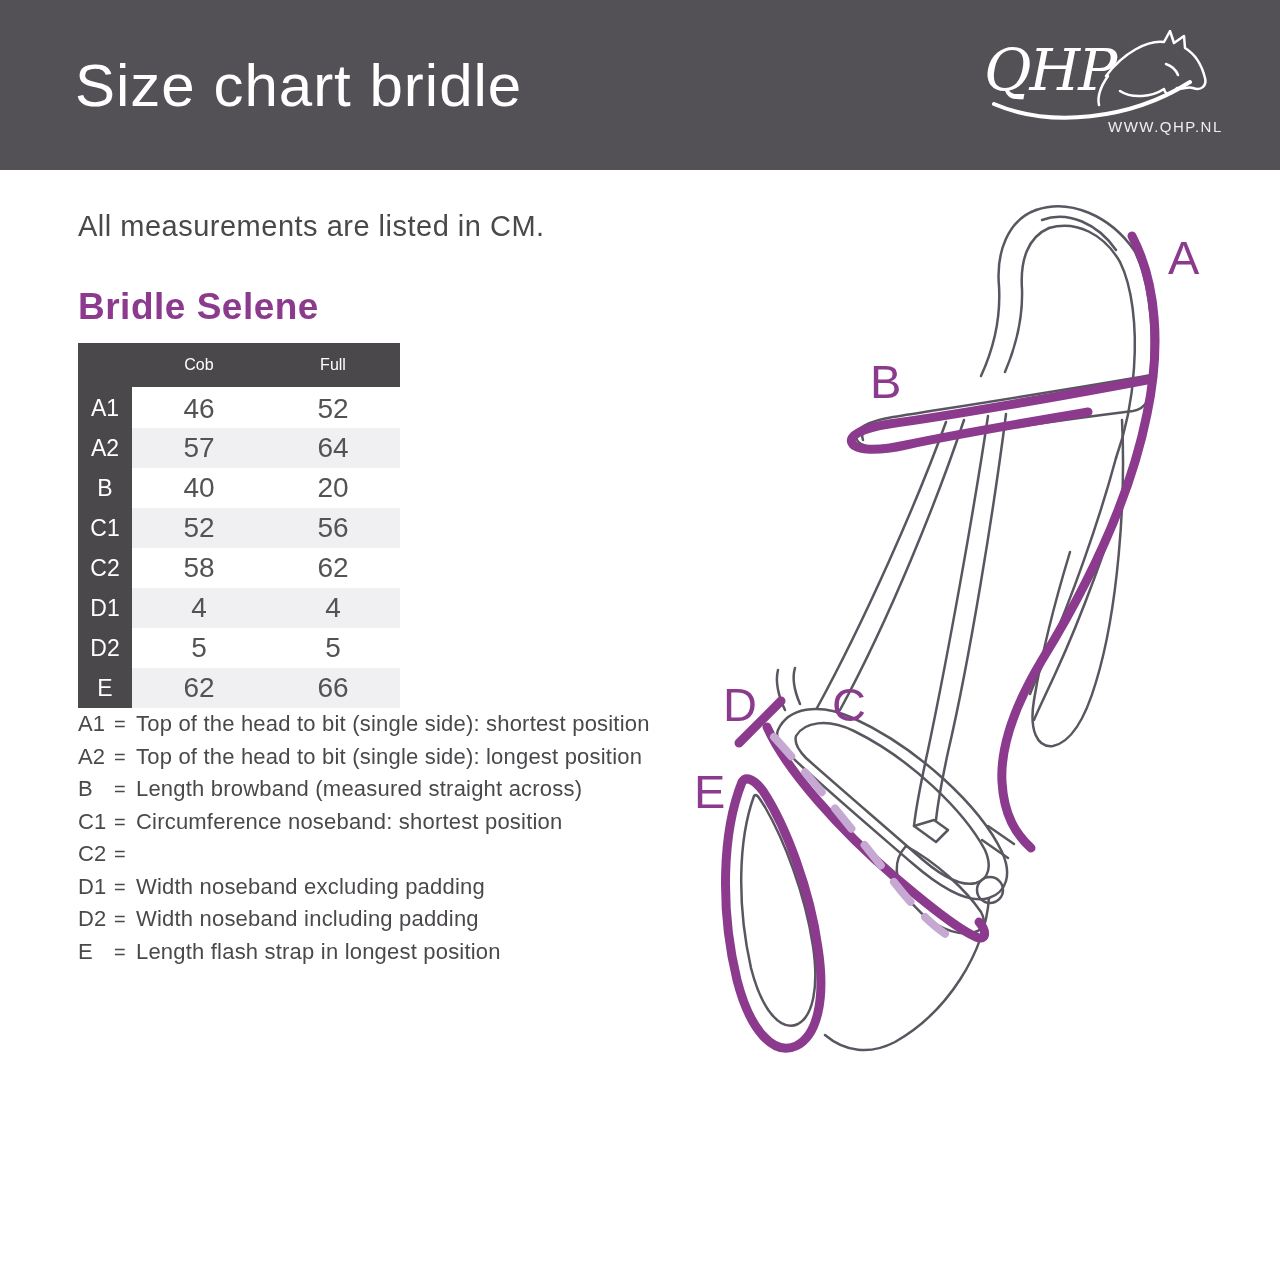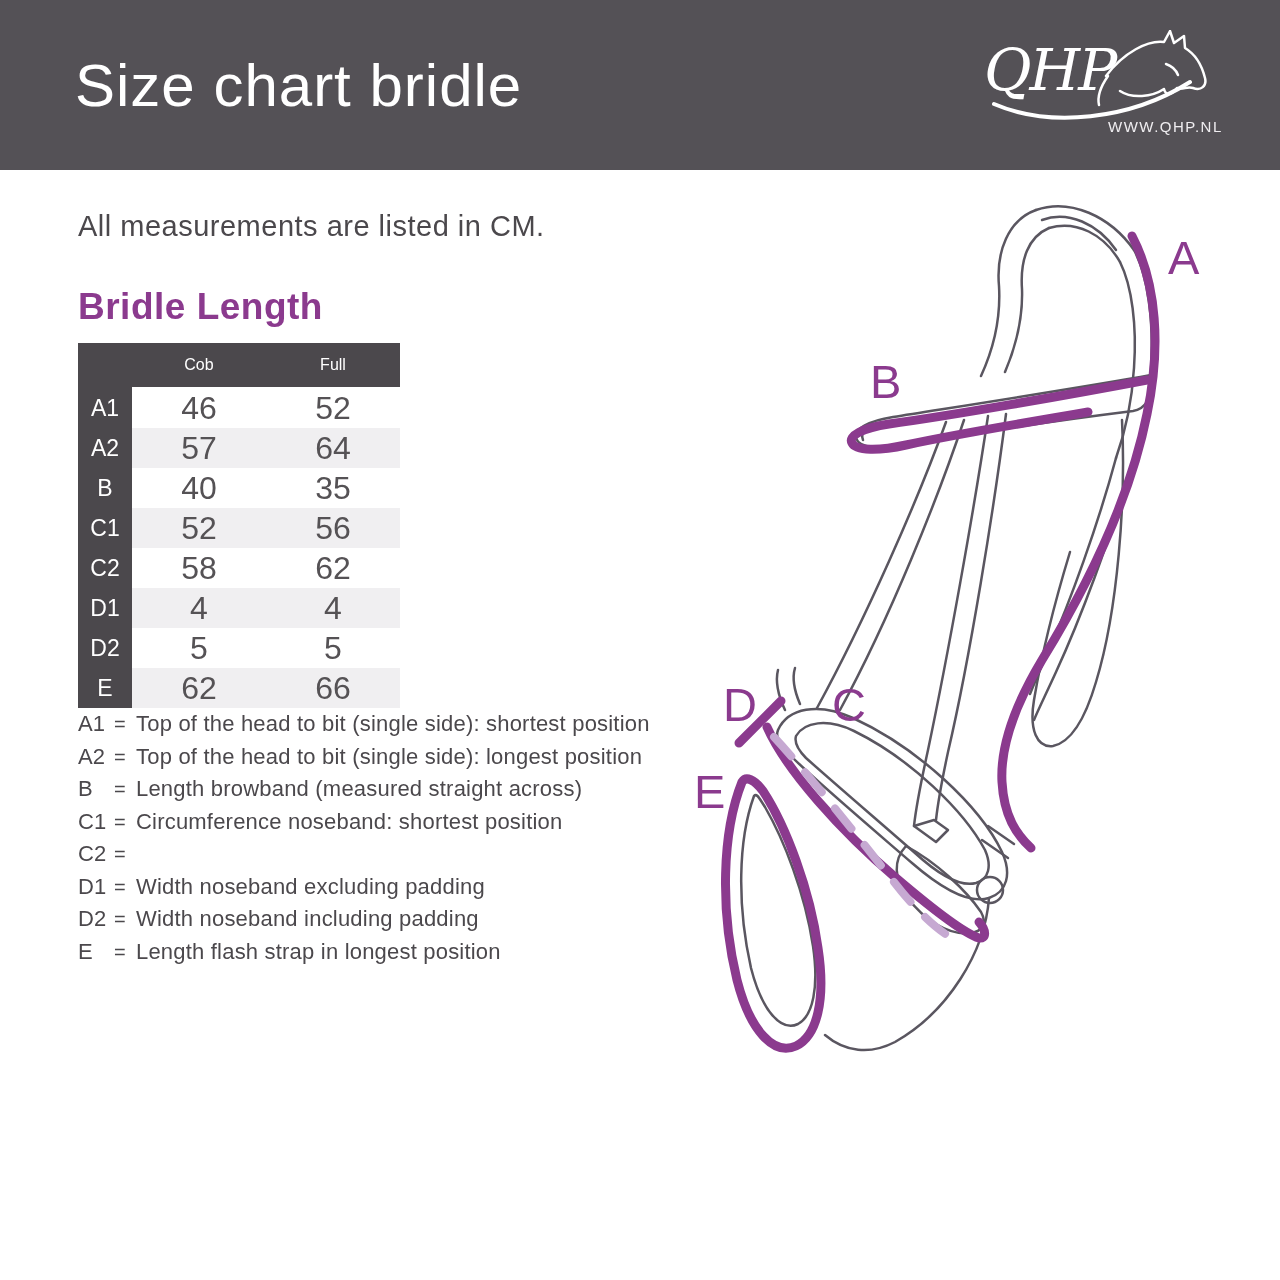--- a/index.html
+++ b/index.html
@@ -50,21 +50,21 @@
   .size-table col.c-label { width:54px; }
   .size-table col.c-val { width:134px; }
   .size-table thead th {
     background:#4b484c; color:#ffffff; font-weight:normal;
     font-size:16px; height:45px;
   }
   .size-table tbody th {
     background:#4b484c; color:#ffffff; font-weight:normal;
     font-size:23px; height:40px;
   }
-  .size-table tbody td { font-size:32px; color:#55525​5; color:#555255; height:40px; background:#ffffff; }
+  .size-table tbody td { font-size:28px; color:#55525​5; color:#555255; height:40px; background:#ffffff; }
   .size-table tbody tr.alt td { background:#f0eff1; }
   .size-table tbody tr:first-child td { border-top:3px solid #ffffff; }
 
   
   .legend { position:absolute; left:78px; top:711px; width:580px; }
   .legend-row {
     display:grid; grid-template-columns:36px 22px auto;
     align-items:baseline; height:32.5px;
     font-size:22px; color:#4b484c; letter-spacing:0.2px;
   }
@@ -98,21 +98,21 @@
           <path d="M 186,34 C 192,36 196,40 198,45"></path>
         </g>
       </svg>
       <span class="logo-text">QHP</span>
       <span class="logo-url">WWW.QHP.NL</span>
     </div>
   </div>
 
   <div class="intro">All measurements are listed in CM.</div>
 
-  <div class="section-title">Bridle Length</div>
+  <div class="section-title">Bridle Selene</div>
 
   <table class="size-table">
     <colgroup>
         <col class="c-label">
         <col class="c-val">
         <col class="c-val">
       </colgroup>
     <thead>
       <tr>
         <th></th>
@@ -127,21 +127,21 @@
         <td>52</td>
       </tr>
       <tr class="alt">
         <th>A2</th>
         <td>57</td>
         <td>64</td>
       </tr>
       <tr>
         <th>B</th>
         <td>40</td>
-        <td>35</td>
+        <td>20</td>
       </tr>
       <tr class="alt">
         <th>C1</th>
         <td>52</td>
         <td>56</td>
       </tr>
       <tr>
         <th>C2</th>
         <td>58</td>
         <td>62</td>

